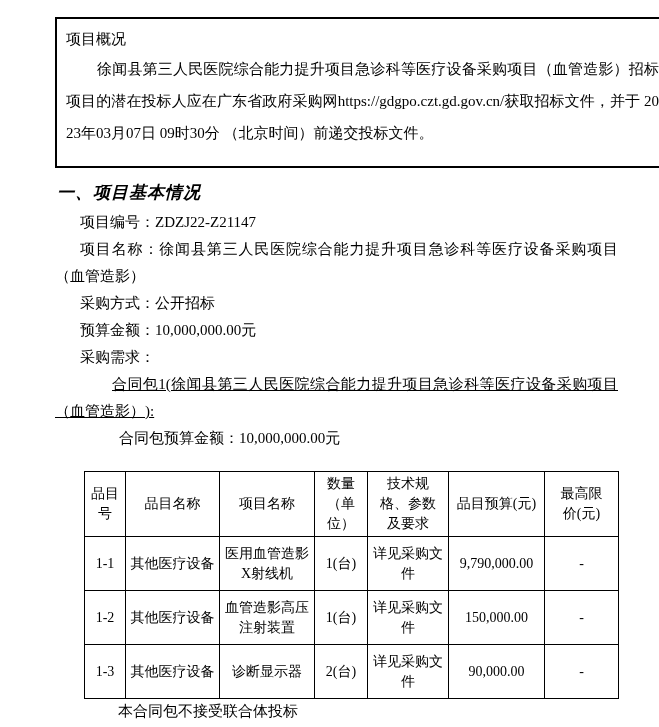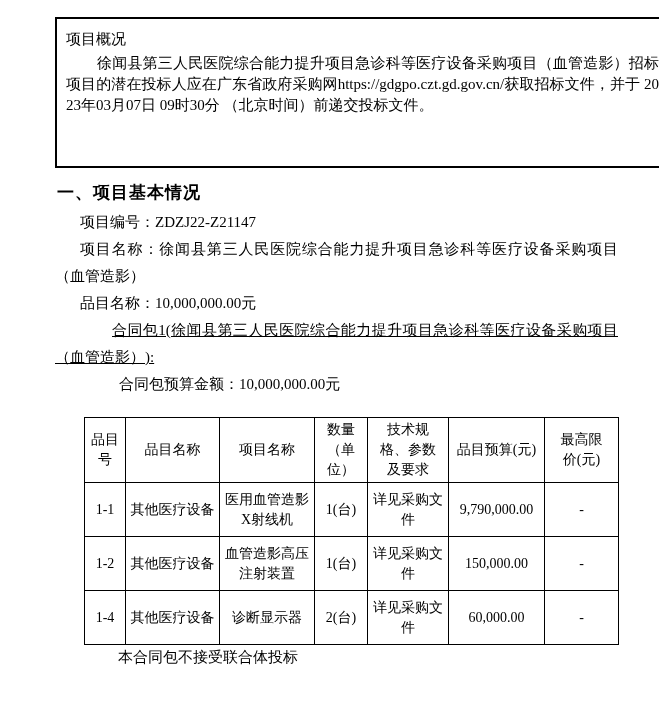--- a/index.html
+++ b/index.html
@@ -15,31 +15,32 @@
   
   .overview-box {
     width: 615px; min-height: 151px;
     border: 2px solid #000000;
     padding: 7px 9px 8px 9px;
   }
   .overview-title {
     font-size: 15px; line-height: 27px;
   }
   .overview-body {
-    font-size: 15px; line-height: 21px;
+    font-size: 15px; line-height: 32px;
     text-align: justify;
     text-indent: 31px;
     word-break: break-all;
   }
 
   
   .section-heading {
     margin: 13px 0 5px 2px;
     font-size: 17px; font-weight: bold;
     letter-spacing: 1px;
+    font-style: italic;
   }
 
   
   .content { width: 563px; }
   .line {
     font-size: 15px; line-height: 27px;
     text-align: justify;
   }
   .indent-1 { text-indent: 25px; }
   .indent-2 { text-indent: 57px; text-decoration: underline; }
@@ -82,21 +83,23 @@
   <div class="overview-box">
     <div class="overview-title">项目概况</div>
     <div class="overview-body">徐闻县第三人民医院综合能力提升项目急诊科等医疗设备采购项目（血管造影）招标项目的潜在投标人应在广东省政府采购网https://gdgpo.czt.gd.gov.cn/获取招标文件，并于 2023年03月07日 09时30分 （北京时间）前递交投标文件。</div>
   </div>
 
   <div class="section-heading">一、项目基本情况</div>
 
   <div class="content">
     <div class="line indent-1">项目编号：ZDZJ22-Z21147</div>
     <div class="line indent-1">项目名称：徐闻县第三人民医院综合能力提升项目急诊科等医疗设备采购项目（血管造影）</div>
-    <div class="line indent-1">品目名称：10,000,000.00元</div>
+    <div class="line indent-1">采购方式：公开招标</div>
+    <div class="line indent-1">预算金额：10,000,000.00元</div>
+    <div class="line indent-1">采购需求：</div>
     <div class="line indent-2">合同包1(徐闻县第三人民医院综合能力提升项目急诊科等医疗设备采购项目（血管造影）):</div>
     <div class="line indent-3">合同包预算金额：10,000,000.00元</div>
   </div>
 
   <table class="items">
     <colgroup>
       <col style="width:41px">
         <col style="width:94px">
         <col style="width:95px">
       <col style="width:53px">
@@ -138,27 +141,27 @@
         <td>其他医疗设备</td>
         <td>血管造影高压
 注射装置</td>
         <td>1(台)</td>
         <td>详见采购文
 件</td>
         <td class="num-cell">150,000.00</td>
         <td class="limit-cell">-</td>
       </tr>
       <tr>
-        <td>1-4</td>
+        <td>1-3</td>
         <td>其他医疗设备</td>
         <td>诊断显示器</td>
         <td>2(台)</td>
         <td>详见采购文
 件</td>
-        <td class="num-cell">60,000.00</td>
+        <td class="num-cell">90,000.00</td>
         <td class="limit-cell">-</td>
       </tr>
     </tbody>
   </table>
 
   <div class="footer-note">本合同包不接受联合体投标</div>
 
 </div>
 
 </body></html>

